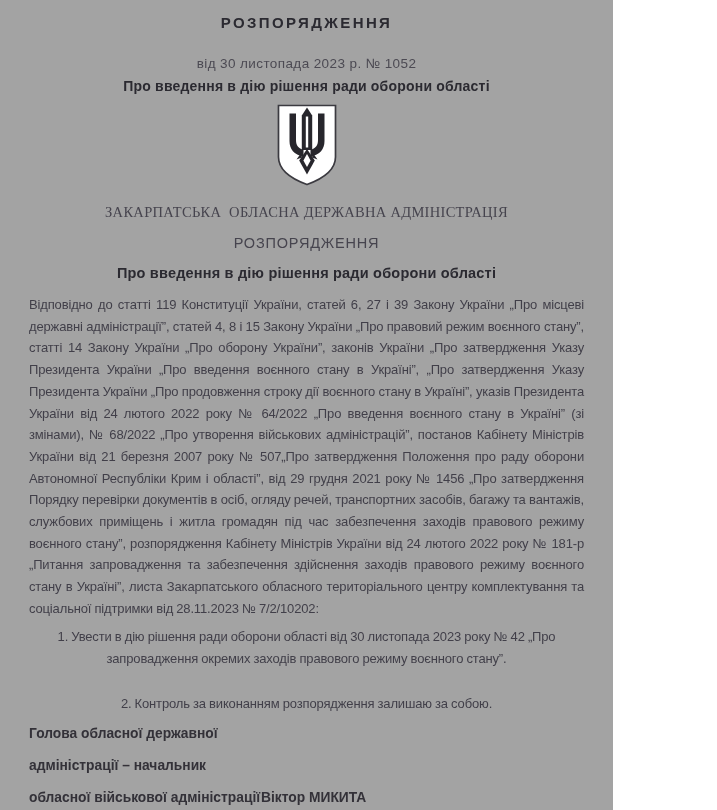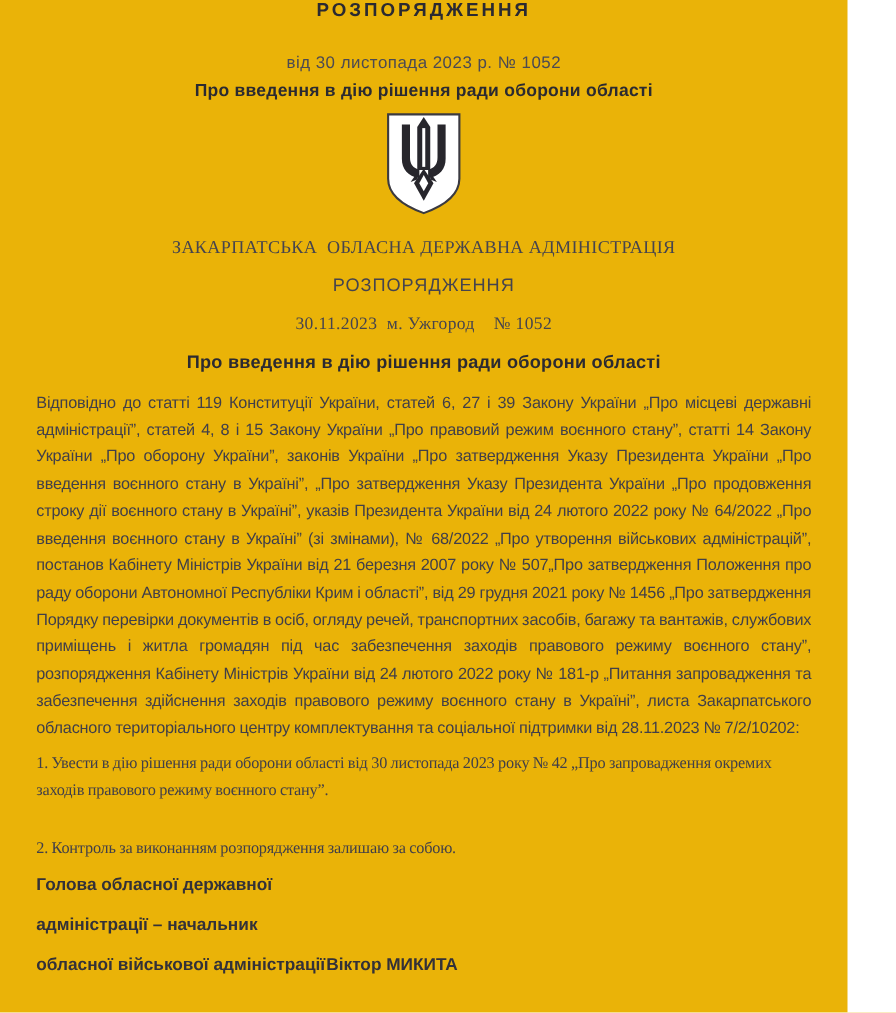--- a/index.html
+++ b/index.html
@@ -1,23 +1,24 @@
 <!DOCTYPE html>
 <html lang="uk"><head>
 <meta charset="utf-8">
 <style>
   html, body { margin: 0; padding: 0; background: #ffffff; }
   .page {
     position: relative;
-    width: 678px;
+    width: 613px;
     height: 810px;
-    background: #eab308;
+    background: #a3a3a3;
     font-family: "Liberation Sans", sans-serif;
     color: #413f49;
     box-sizing: border-box;
+    padding-top: 14px;
     overflow: hidden;
   }
   .c { text-align: center; }
   .pre { white-space: pre-wrap; font-family: Liberation Serif, serif; }
 
   .top-heading {
     font-size: 15px;
     font-weight: 700;
     letter-spacing: 2.4px;
     color: #2b2a31;
@@ -67,21 +68,21 @@
   .body {
     margin: 0 29px;
     text-align: justify;
     font-size: 13px;
     line-height: 21.7px;
     letter-spacing: -0.15px;
     word-spacing: -0.3px;
     color: #413f49;
   }
   .preamble { margin-top: 13px; }
-  .item  { line-height: 22.3px; text-align: left; font-family: Liberation Serif, serif; }
+  .item  { line-height: 22.3px; text-align: center; }
   .item1 { margin-top: 6px; }
   .item2 { margin-top: 23px; }
 
   .signature {
     margin: 11px 29px 0;
     font-size: 13.8px;
     font-weight: 700;
     color: #333138;
   }
   .signature .sig-line { line-height: 16px; }
@@ -116,21 +117,20 @@
       </g>
       <g class="light">
         <rect x="29.8" y="13.5" width="2.4" height="31"></rect>
         <path d="M31 51 L34.6 57.5 L31 64 L27.4 57.5 Z"></path>
       </g>
     </svg>
   </div>
 
   <div class="c org-line first pre">ЗАКАРПАТСЬКА  ОБЛАСНА ДЕРЖАВНА АДМІНІСТРАЦІЯ</div>
   <div class="c org-line doctype">РОЗПОРЯДЖЕННЯ</div>
-  <div class="c date-line pre">30.11.2023  м. Ужгород    № 1052</div>
 
   <div class="c doc-title">Про введення в дію рішення ради оборони області</div>
 
   <p class="body preamble">Відповідно до статті 119 Конституції України, статей 6, 27 і 39 Закону України „Про місцеві державні адміністрації”, статей 4, 8 і 15 Закону України „Про правовий режим воєнного стану”, статті 14 Закону України „Про оборону України”, законів України „Про затвердження Указу Президента України „Про введення воєнного стану в Україні”, „Про затвердження Указу Президента України „Про продовження строку дії воєнного стану в Україні”, указів Президента України від 24 лютого 2022 року № 64/2022 „Про введення воєнного стану в Україні” (зі змінами), № 68/2022 „Про утворення військових адміністрацій”, постанов Кабінету Міністрів України від 21 березня 2007 року № 507„Про затвердження Положення про раду оборони Автономної Республіки Крим і області”, від 29 грудня 2021 року № 1456 „Про затвердження Порядку перевірки документів в осіб, огляду речей, транспортних засобів, багажу та вантажів, службових приміщень і житла громадян під час забезпечення заходів правового режиму воєнного стану”, розпорядження Кабінету Міністрів України від 24 лютого 2022 року № 181-р „Питання запровадження та забезпечення здійснення заходів правового режиму воєнного стану в Україні”, листа Закарпатського обласного територіального центру комплектування та соціальної підтримки від 28.11.2023 № 7/2/10202:</p>
 
   <p class="body item item1">1. Увести в дію рішення ради оборони області від 30 листопада 2023 року №  42 „Про запровадження окремих заходів правового режиму воєнного стану”.</p>
   <p class="body item item2">2. Контроль за виконанням розпорядження залишаю за собою.</p>
 
   <div class="signature">
     <div class="sig-line gap">Голова обласної державної</div>

